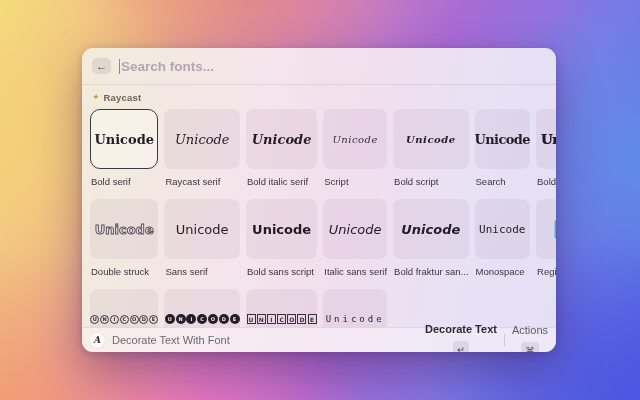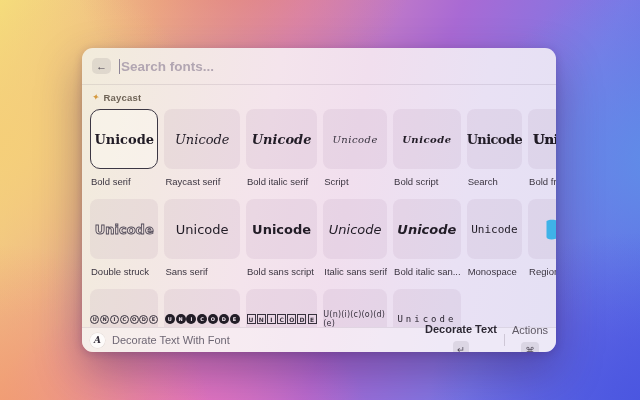--- a/index.html
+++ b/index.html
@@ -176,21 +176,21 @@
         <div class="card">
           <div class="tile style-bold-sans-serif">Unicode</div>
           <div class="card-label">Bold sans script</div>
         </div>
         <div class="card">
           <div class="tile style-italic-sans-serif">Unicode</div>
           <div class="card-label">Italic sans serif</div>
         </div>
         <div class="card">
           <div class="tile style-bold-italic-sans-serif">Unicode</div>
-          <div class="card-label">Bold italic san...</div>
+          <div class="card-label">Bold fraktur san...</div>
         </div>
         <div class="card">
           <div class="tile style-monospace">Unicode</div>
           <div class="card-label">Monospace</div>
         </div>
         <div class="card">
           <div class="tile style-regional-indicator">
   <svg class="flag" width="37" height="27" viewBox="0 0 37 27">
     <path d="M2.5 5 C 9 1.5, 16 7, 24 4 C 30 1.8, 35 3.5, 35 5.5 L35 21 C 28 25, 21 19.5, 13 22.5 C 7 24.8, 2.5 23, 2.5 21 Z" fill="#3fb3e8"></path>
     <circle cx="18.5" cy="12.5" r="5.2" fill="none" stroke="#ffffff" stroke-width="1.1"></circle>
@@ -226,23 +226,20 @@
             <span>U</span>
             <span>N</span>
             <span>I</span>
             <span>C</span>
             <span>O</span>
             <span>D</span>
             <span>E</span>
           </div>
         </div>
         <div class="card">
-          <div class="tile style-parenthesized">U(n)(i)(c)(o)(d)(e)</div>
-        </div>
-        <div class="card">
           <div class="tile style-spaced">Unicode</div>
         </div>
       </div>
   </div>
 
   <div class="footer">
     <div class="app-icon">A</div>
     <div class="app-name">Decorate Text With Font</div>
     <div class="footer-action">
       <span class="primary-label">Decorate Text</span>

